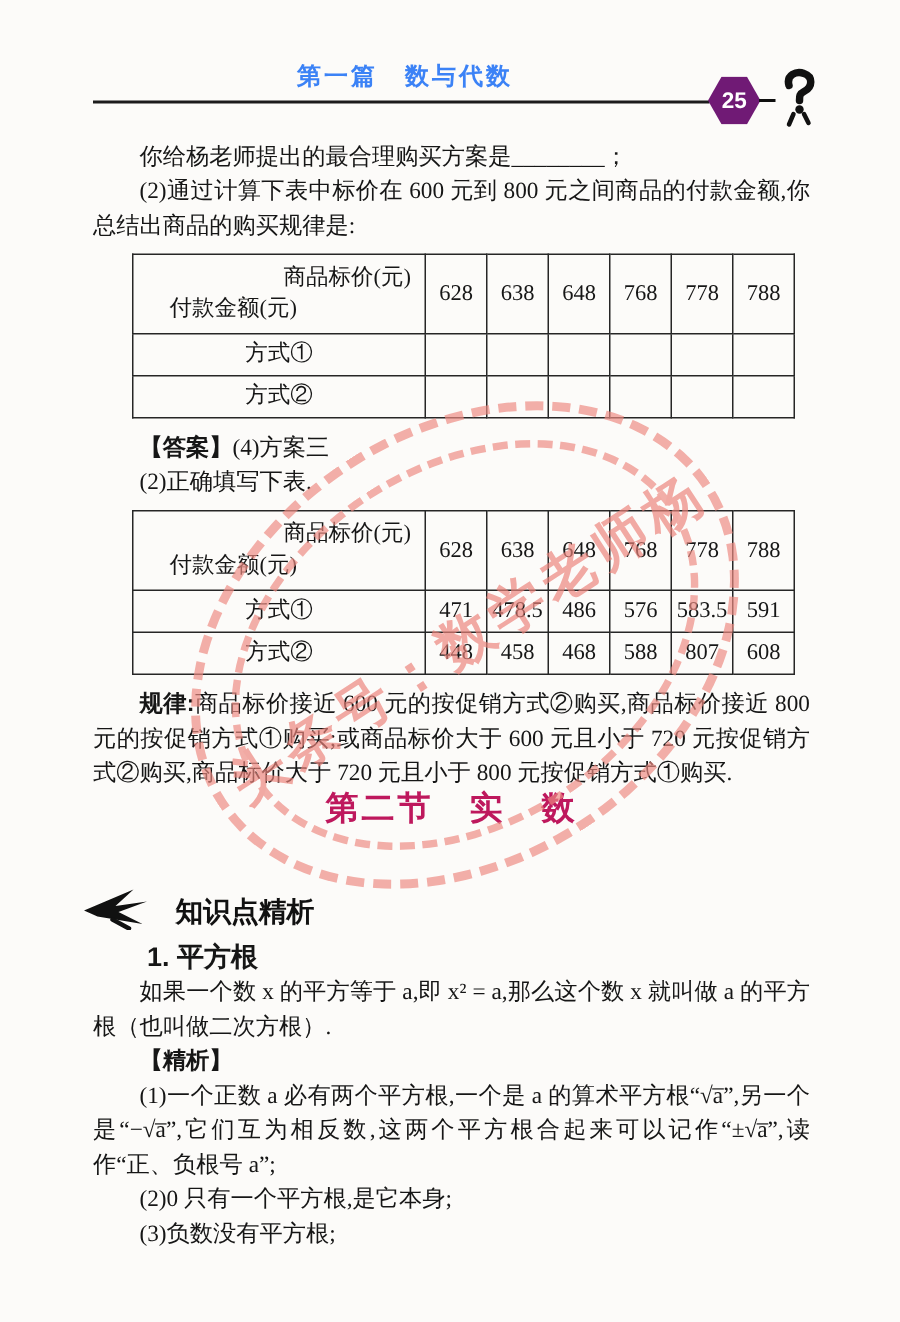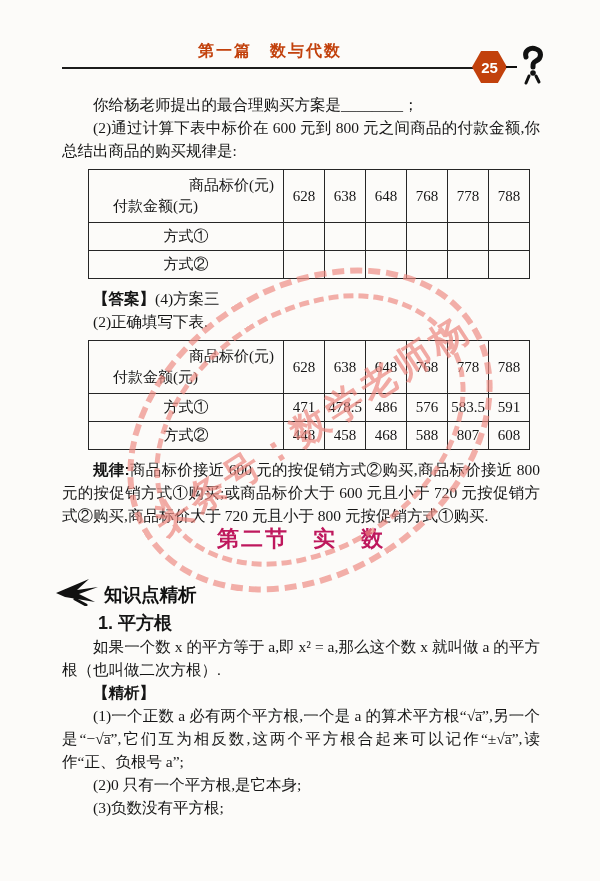--- a/index.html
+++ b/index.html
@@ -6,25 +6,25 @@
   html,body { background:#e9e9e9; }
   .page {
     position:relative; width:600px; height:881px; margin:0 auto;
     background:#fcfbf9; overflow:hidden;
     font-family:"Liberation Serif","DejaVu Serif",serif; color:#161616;
   }
   
   .chapter-title {
     position:absolute; top:41px; left:0; width:540px; text-align:center;
     font-family:"Liberation Sans","DejaVu Sans",sans-serif;
-    font-weight:bold; font-size:16px; letter-spacing:2px; color:#c2410c;
+    font-weight:bold; font-size:16px; letter-spacing:2px; color:#3b82f6;
   }
   .header-rule { position:absolute; top:67px; left:62px; width:411px; height:2px; background:#1c1c1c; }
   .hex-badge {
-    position:absolute; top:51px; left:472px; width:35px; height:32px; background:#c2410c;
+    position:absolute; top:51px; left:472px; width:35px; height:32px; background:#701a75;
     clip-path:polygon(26% 0,74% 0,100% 50%,74% 100%,26% 100%,0 50%);
     color:#fff; font-family:"Liberation Sans",sans-serif; font-weight:bold; font-size:15px;
     display:flex; align-items:center; justify-content:center;
   }
   .hex-stub { position:absolute; top:66px; left:506px; width:11px; height:2px; background:#0f0f0f; }
   .mascot { position:absolute; top:45px; left:519px; }
   
   .content {
     position:absolute; top:93px; left:62px; width:478px;
     font-size:15.5px; line-height:23px; text-align:justify;
@@ -49,22 +49,22 @@
   td.corner .c-top { position:absolute; top:4px; right:9px; font-size:15px; }
   td.corner .c-bot { position:absolute; bottom:4px; left:24px; font-size:15px; }
   
   .section-title {
     text-align:center; margin:17px 0 0 0;
     font-family:"Liberation Sans","DejaVu Sans",sans-serif;
     font-weight:bold; font-size:22px; letter-spacing:2px; color:#be185d;
     text-indent:0;
   }
   .kp-header {
-    margin:28px 0 0 -7px; display:flex; align-items:center; gap:5px;
-    font-family:Liberation Serif, serif;
+    margin:42px 0 0 -7px; display:flex; align-items:center; gap:18px;
+    font-family:Liberation Mono, monospace;
     font-weight:bold; font-size:18.5px; color:#111; text-indent:0;
   }
   .topic-title {
     margin-top:7px; text-indent:2em;
     font-family:"Liberation Sans","DejaVu Sans",sans-serif;
     font-weight:bold; font-size:18px;
   }
   
   .watermark { position:absolute; inset:0; pointer-events:none; z-index:6; opacity:.68; }
   .wm-ellipse { position:absolute; border:6px dashed #ee8b82; border-radius:50%; transform:rotate(-33deg); }

